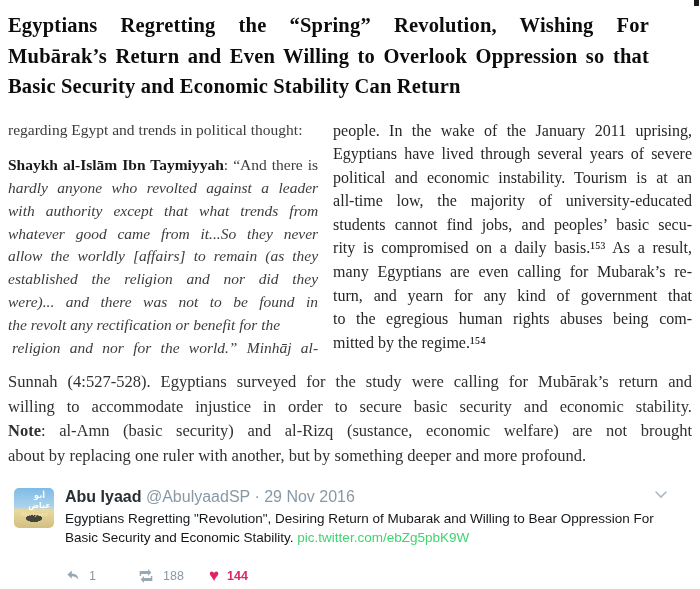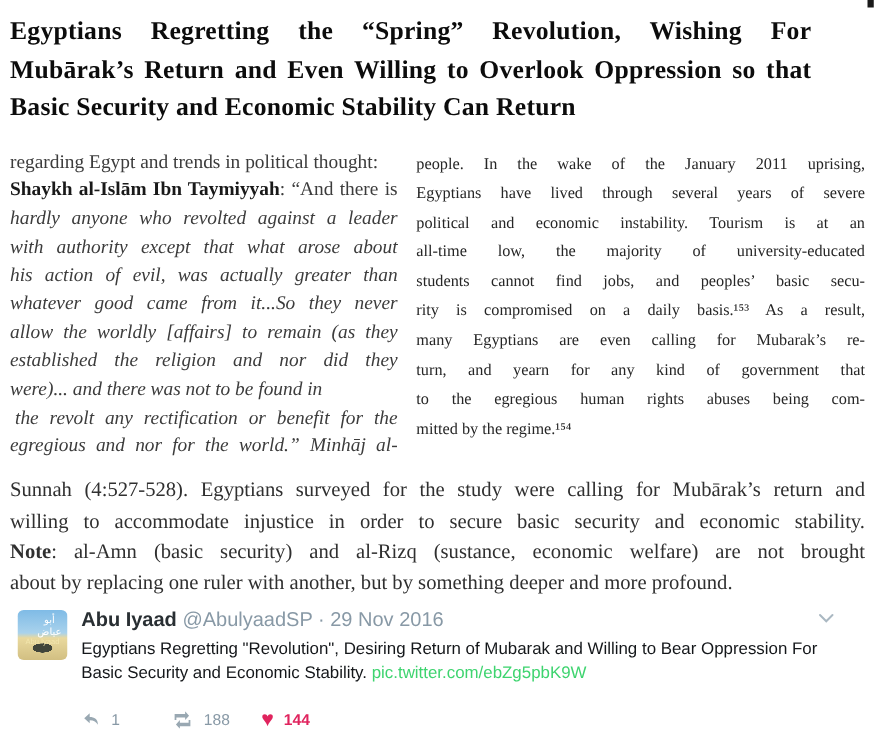--- a/index.html
+++ b/index.html
@@ -12,25 +12,25 @@
 
   
   .headline{margin:10px 20px 0 8px;width:641px;font-weight:bold;font-size:20.5px;
     line-height:30.5px;color:#0c0c0c;letter-spacing:.2px;}
   .headline div{text-align:justify;text-align-last:justify;}
   .headline div:last-of-type{text-align-last:left;}
 
   
   .cols{display:flex;margin:17px 8px 0 8px;}
   .col-left{width:311px;font-size:15.5px;line-height:22.8px;color:#3c3c3c;}
-  .col-right{width:360px;margin-left:15px;font-size:13px;line-height:23.6px;color:#262626;}
+  .col-right{width:360px;margin-left:15px;font-size:16px;line-height:23.6px;color:#262626;}
   .jline{text-align:justify;text-align-last:justify;}
   .intro div:last-of-type{text-align-last:left;}
   .u{text-decoration:underline;}
-  .quote{}
+  .quote{margin-top:13px;}
   .quote-rest div{text-align:justify;text-align-last:justify;font-style:italic;}
   .quote-rest div:nth-of-type(7){text-align-last:left;}
   .quote-rest div:nth-of-type(8){padding-left:4px;}
   .col-right div{text-align:justify;text-align-last:justify;}
   .col-right div:last-of-type{text-align-last:left;}
   b.lead{color:#191919;}
 
   
   .bottom{margin:11px 0 0 8px;width:684px;font-size:16.5px;line-height:24.5px;color:#303030;}
   .bottom .bline{text-align:justify;text-align-last:justify;}
@@ -38,21 +38,21 @@
 
   
   .tweet{position:absolute;left:14px;top:488px;width:672px;
     font-family:"Liberation Sans","DejaVu Sans",sans-serif;color:#14171a;}
   .tweet-row{display:flex;}
   .avatar{width:40px;height:40px;border-radius:5px;flex:0 0 40px;overflow:hidden;
     background:
       radial-gradient(ellipse 13px 6px at 50% 76%, #41453a 60%, rgba(0,0,0,0) 62%),
       linear-gradient(to bottom,#7fbbe6 0%,#a9d2ec 46%,#e9d99e 56%,#d2bf82 100%);
     text-align:center;}
-  .avatar .av1{display:block;font-size:8px;line-height:10px;color:#fff;margin-top:3px;font-weight:normal;margin-left:11px;}
+  .avatar .av1{display:block;font-size:8px;line-height:10px;color:#fff;margin-top:3px;font-weight:bold;margin-left:11px;}
   .avatar .av2{display:block;font-size:6px;line-height:7px;color:#f3e6ae;}
   .tweet-main{margin-left:11px;width:590px;}
   .tweet-head{font-size:16px;line-height:17px;color:#8899a6;}
   .tweet-name{font-weight:bold;color:#292f33;}
   .tweet-chevron{position:absolute;right:18px;top:2px;}
   .tweet-body{margin-top:4px;font-size:13.5px;line-height:19px;color:#14171a;}
   .tweet-link{color:#3ed46f;cursor:pointer;}
   .tweet-actions{display:flex;align-items:center;margin-top:21px;font-size:12.5px;color:#8899a6;}
   .act{display:flex;align-items:center;width:72px;cursor:pointer;}
   .act .cnt{margin-left:8px;}
@@ -75,28 +75,27 @@
 <div class="cols">
   <div class="col-left">
     <div class="intro">
       <div class="jline">regarding Egypt and trends in political thought:</div>
     </div>
     <div class="quote">
       <div class="jline"><b class="lead">Shaykh al-Islām Ibn Taymiyyah</b><span>: “And there is</span></div>
       <div class="quote-rest">
 
       <div>hardly anyone who revolted against a leader</div>
-          <div>with authority except that what arose about</div>
-          <div>his action of evil, was actually greater than</div>
+          <div>with authority except that what trends from</div>
           <div>whatever good came from it...So they never</div>
           <div>allow the worldly [affairs] to remain (as they</div>
           <div>established the religion and nor did they</div>
           <div>were)... and there was not to be found in</div>
           <div>the revolt any rectification or benefit for the</div>
-          <div>egregious and nor for the world.” Minhāj al-</div>
+          <div>religion and nor for the world.” Minhāj al-</div>
         </div>
     </div>
   </div>
   <div class="col-right">
 
   <div>people. In the wake of the January 2011 uprising,</div>
       <div>Egyptians have lived through several years of severe</div>
       <div>political and economic instability. Tourism is at an</div>
       <div>all-time low, the majority of university-educated</div>
       <div>students cannot find jobs, and peoples’ basic secu-</div>

